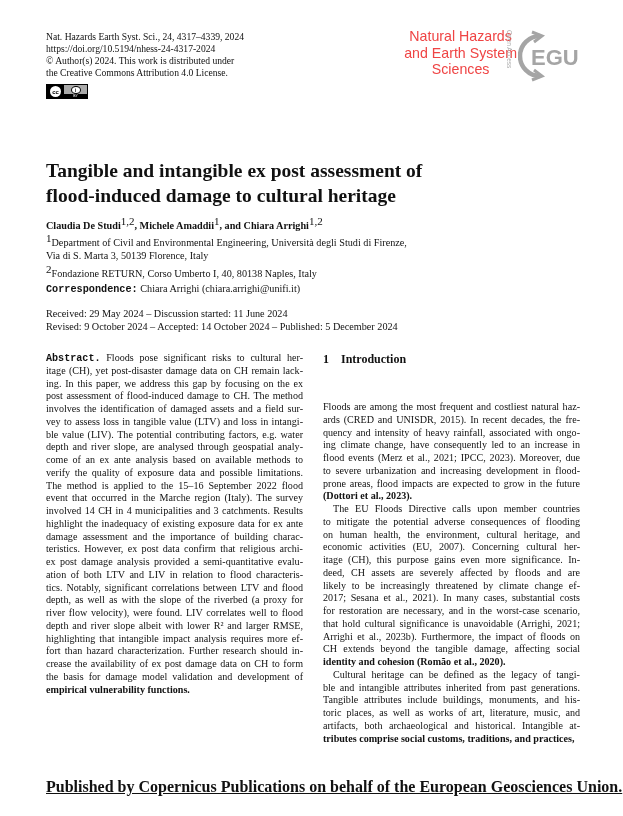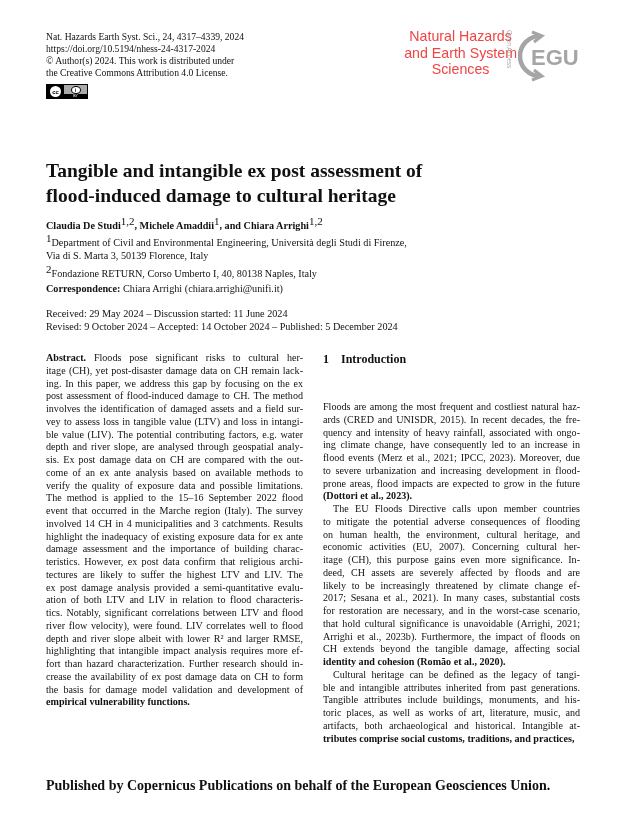--- a/index.html
+++ b/index.html
@@ -26,23 +26,23 @@
   .corr { left:46px; top:283px; font-size:10.2px; white-space:nowrap; }
   .dates { left:46px; top:307px; font-size:10.2px; line-height:13.4px; }
   .dates div { white-space:nowrap; }
   .col { font-size:10.1px; line-height:12.75px; text-align:justify; hyphens:none; }
   .col .ln { display:block; text-align:justify; text-align-last:justify; height:12.75px; white-space:nowrap; overflow:visible; }
   .col .ln.last { text-align-last:left;font-weight:bold; }
   .left { left:46px; top:352px; width:257px; }
   .right { left:323px; top:401px; width:257px; }
   .sec { left:323px; top:352px; font-weight:bold; font-size:12px; white-space:nowrap; }
   .sec span.num { display:inline-block; width:18px; }
-  .footer { left:46px; top:778px; font-weight:bold; font-size:14px; white-space:nowrap; }
+  .footer { left:46px; top:778px; font-weight:bold; font-size:16px; white-space:nowrap;text-decoration:underline; }
   .ind { padding-left:10px; }
-  b { font-weight:bold; }
+  b { font-weight:bold;font-family:Liberation Mono, monospace; }
 </style>
 </head>
 <body>
 
 <div class="abs hdr">
   <div>Nat. Hazards Earth Syst. Sci., 24, 4317–4339, 2024</div>
   <div>https://doi.org/10.5194/nhess-24-4317-2024</div>
   <div>© Author(s) 2024. This work is distributed under</div>
   <div>the Creative Commons Attribution 4.0 License.</div>
 </div>
@@ -99,33 +99,32 @@
 
 <div class="abs col left" id="abstract">
     <span class="ln"><b>Abstract.</b> Floods pose significant risks to cultural her-</span>
     <span class="ln">itage (CH), yet post-disaster damage data on CH remain lack-</span>
     <span class="ln">ing. In this paper, we address this gap by focusing on the ex</span>
     <span class="ln">post assessment of flood-induced damage to CH. The method</span>
     <span class="ln">involves the identification of damaged assets and a field sur-</span>
     <span class="ln">vey to assess loss in tangible value (LTV) and loss in intangi-</span>
     <span class="ln">ble value (LIV). The potential contributing factors, e.g. water</span>
     <span class="ln">depth and river slope, are analysed through geospatial analy-</span>
-    <span class="ln">sis. Ex post damage data on CH are compared with the out-</span>
     <span class="ln">come of an ex ante analysis based on available methods to</span>
     <span class="ln">verify the quality of exposure data and possible limitations.</span>
     <span class="ln">The method is applied to the 15–16 September 2022 flood</span>
     <span class="ln">event that occurred in the Marche region (Italy). The survey</span>
     <span class="ln">involved 14 CH in 4 municipalities and 3 catchments. Results</span>
     <span class="ln">highlight the inadequacy of existing exposure data for ex ante</span>
     <span class="ln">damage assessment and the importance of building charac-</span>
     <span class="ln">teristics. However, ex post data confirm that religious archi-</span>
-    <span class="ln">tectures are likely to suffer the highest LTV and LIV. The</span>
     <span class="ln">ex post damage analysis provided a semi-quantitative evalu-</span>
     <span class="ln">ation of both LTV and LIV in relation to flood characteris-</span>
     <span class="ln">tics. Notably, significant correlations between LTV and flood</span>
+    <span class="ln">depth, as well as with the slope of the riverbed (a proxy for</span>
     <span class="ln">river flow velocity), were found. LIV correlates well to flood</span>
     <span class="ln">depth and river slope albeit with lower R² and larger RMSE,</span>
     <span class="ln">highlighting that intangible impact analysis requires more ef-</span>
     <span class="ln">fort than hazard characterization. Further research should in-</span>
     <span class="ln">crease the availability of ex post damage data on CH to form</span>
     <span class="ln">the basis for damage model validation and development of</span>
     <span class="ln last">empirical vulnerability functions.</span>
   </div>
 
 <div class="abs sec">

